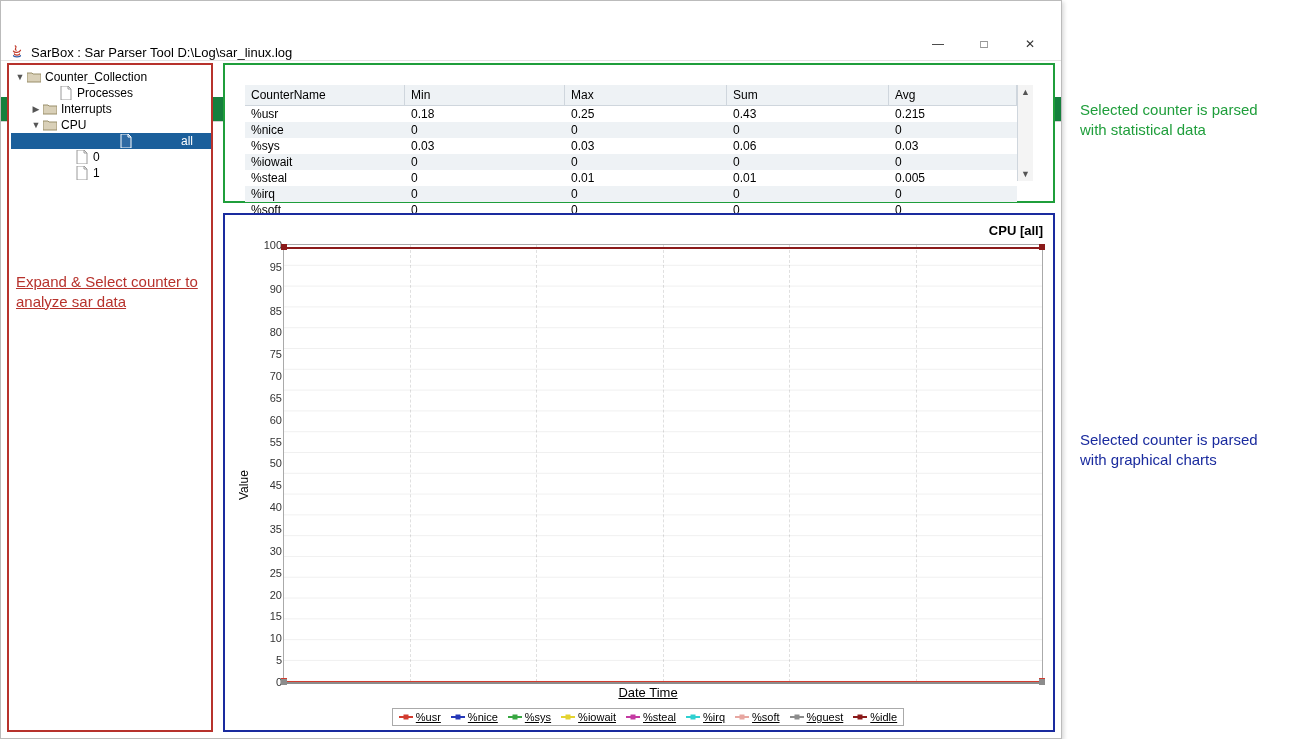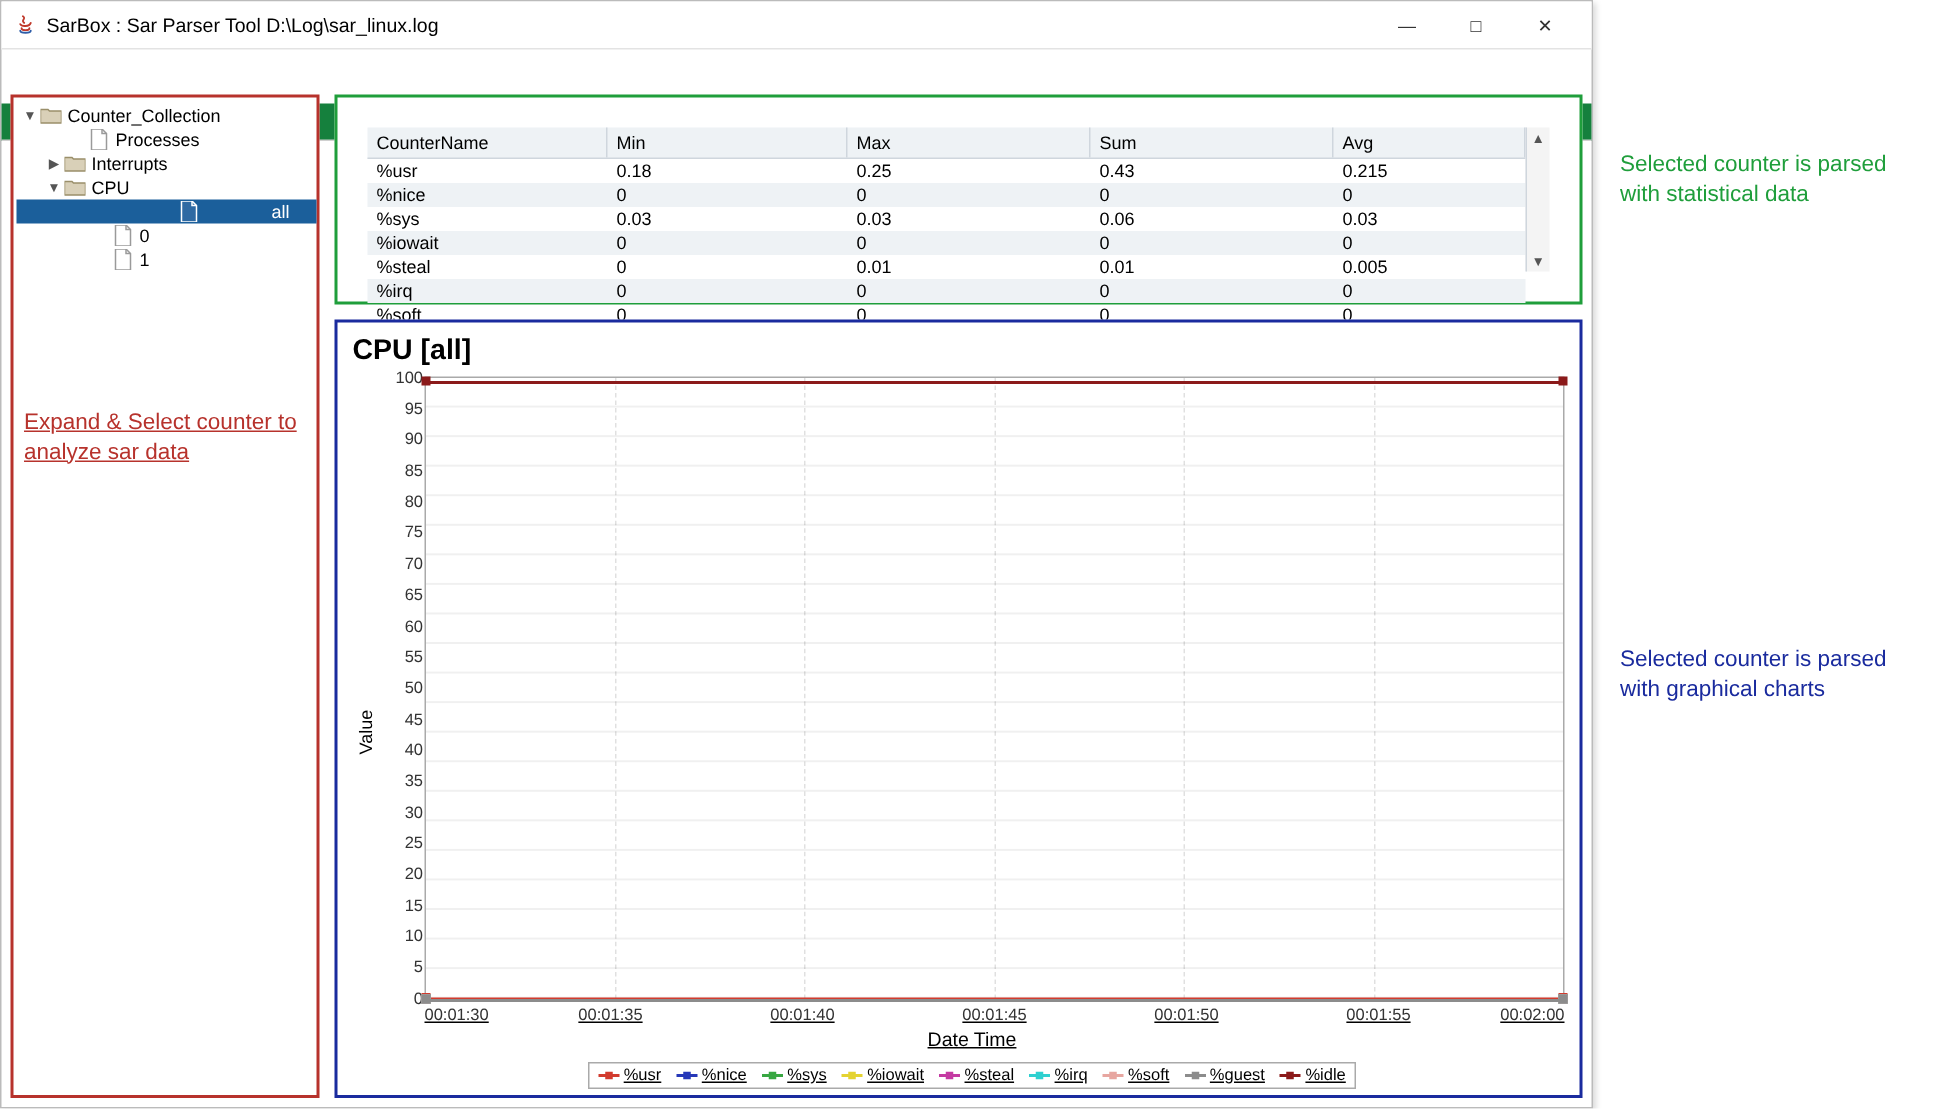--- a/index.html
+++ b/index.html
@@ -1,21 +1,21 @@
 <!DOCTYPE html>
 <html><head>
 <meta charset="utf-8">
 <style>
   * { box-sizing: border-box; margin: 0; padding: 0; }
   body { font-family: "Segoe UI", Tahoma, sans-serif; font-size: 12px; background: #fff; color: #000; }
   .canvas { position: relative; width: 1295px; height: 739px; background: #fff; }
 
   
   .window { position: absolute; left: 0; top: 0; width: 1062px; height: 739px; border: 1px solid #bbb; background: #fff; box-shadow: 2px 2px 4px rgba(0,0,0,.15); }
-  .title-bar { display:flex; align-items:center; height: 32px; padding: 0 8px; background:#fff; border-bottom:1px solid #e3e3e3; }
+  .title-bar { display:flex; align-items:flex-end; height: 32px; padding: 0 8px; background:#fff; border-bottom:1px solid #e3e3e3;margin-top:28px; }
   .title-bar .java-icon { width:16px; height:16px; margin-right:6px; display:inline-flex; align-items:center; justify-content:center; }
   .title-bar .title-text { font-size:13px; }
   .win-controls { margin-left:auto; display:flex; }
   .win-btn { width:46px; height:32px; display:flex; align-items:center; justify-content:center; font-family: "Segoe MDL2 Assets","Segoe UI Symbol",sans-serif; font-size:12px; color:#333; cursor:default; }
 
   .menu-bar { display:flex; gap:10px; padding:3px 6px; background:#15803d; border-bottom:1px solid #d0d0d0;margin-top:36px; }
   .menu-item { padding:2px 6px; font-size:12px; cursor:default; }
 
   .content { position:absolute; left:6px; top:62px; right:6px; bottom:6px; display:flex; gap:10px; }
 
@@ -44,21 +44,21 @@
   .stats-row .col { padding:1px 6px; font-size:12px; overflow:hidden; }
   .col.c0 { width: 160px; }
   .col.c1 { width: 160px; }
   .col.c2 { width: 162px; }
   .col.c3 { width: 162px; }
   .col.c4 { flex:1; }
   .vscroll { width:16px; border-left:1px solid #cfd6dd; background:#f4f4f4; display:flex; flex-direction:column; align-items:center; justify-content:space-between; padding:2px 0; }
   .vscroll .arrow { font-size:9px; color:#555; cursor:default; }
 
   .chart-pane { flex:1; border:2px solid #1a2b9e; background:#fff; display:flex; flex-direction:column; padding:4px 10px 4px 10px; }
-  .chart-title { text-align:left; font-weight:bold; font-size:19px; margin:4px 0 6px 0; }
+  .chart-title { text-align:right; font-weight:bold; font-size:13px; margin:4px 0 6px 0; }
   .plot-wrap { flex:1; display:flex; }
   .y-axis-label { writing-mode:vertical-rl; transform:rotate(180deg); text-align:center; font-size:12px; padding:0 2px; }
   .plot { flex:1; position:relative; display:flex; flex-direction:column;text-decoration:underline; }
   .plot-area { flex:1; position:relative; margin-left:30px; border:1px solid #aaa; background:#fff;
                background-image: linear-gradient(to top, rgba(0,0,0,.06) 1px, transparent 1px);
                background-size: 100% 4.762%; }
   .grid-v { position:absolute; inset:0; display:flex; }
   .grid-v .gv { flex:1; border-right:1px dashed rgba(0,0,0,.12); }
   .grid-v .gv:last-child { border-right:none; }
   .y-ticks { position:absolute; left:-32px; top:-6px; bottom:-6px; width:30px; display:flex; flex-direction:column; justify-content:space-between; text-align:right; font-size:11px; color:#333; }
@@ -312,29 +312,20 @@
                     <div class="series-marker" style="left: 0%; top: 100%; background: rgb(231, 166, 160);"></div>
                     <div class="series-marker" style="left: 100%; top: 100%; background: rgb(231, 166, 160);"></div>
                     <div class="series-line" style="top: 100%; background: rgb(140, 140, 140);"></div>
                     <div class="series-marker" style="left: 0%; top: 100%; background: rgb(140, 140, 140);"></div>
                     <div class="series-marker" style="left: 100%; top: 100%; background: rgb(140, 140, 140);"></div>
                     <div class="series-line" style="top: 0.4%; background: rgb(139, 26, 26);"></div>
                     <div class="series-marker" style="left: 0%; top: 0.4%; background: rgb(139, 26, 26);"></div>
                     <div class="series-marker" style="left: 100%; top: 0.4%; background: rgb(139, 26, 26);"></div>
                   </div>
             </div>
-            <div class="x-ticks" id="x-ticks">
-                  <div class="xt" style="flex: 0 0 auto; width: 60px; text-align: left;">00:01:30</div>
-                  <div class="xt" style="flex: 1 1 0%;">00:01:35</div>
-                  <div class="xt" style="flex: 1 1 0%;">00:01:40</div>
-                  <div class="xt" style="flex: 1 1 0%;">00:01:45</div>
-                  <div class="xt" style="flex: 1 1 0%;">00:01:50</div>
-                  <div class="xt" style="flex: 1 1 0%;">00:01:55</div>
-                  <div class="xt" style="flex: 0 0 auto; width: 60px; text-align: right;">00:02:00</div>
-                </div>
             <div class="x-axis-label">Date Time</div>
             <div class="legend" id="legend">
                   <div class="legend-item">
                     <span class="leg-swatch" style="background:#d23b2e"></span>
                     <span>%usr</span>
                   </div>
                   <div class="legend-item">
                     <span class="leg-swatch" style="background:#2638b8"></span>
                     <span>%nice</span>
                   </div>

